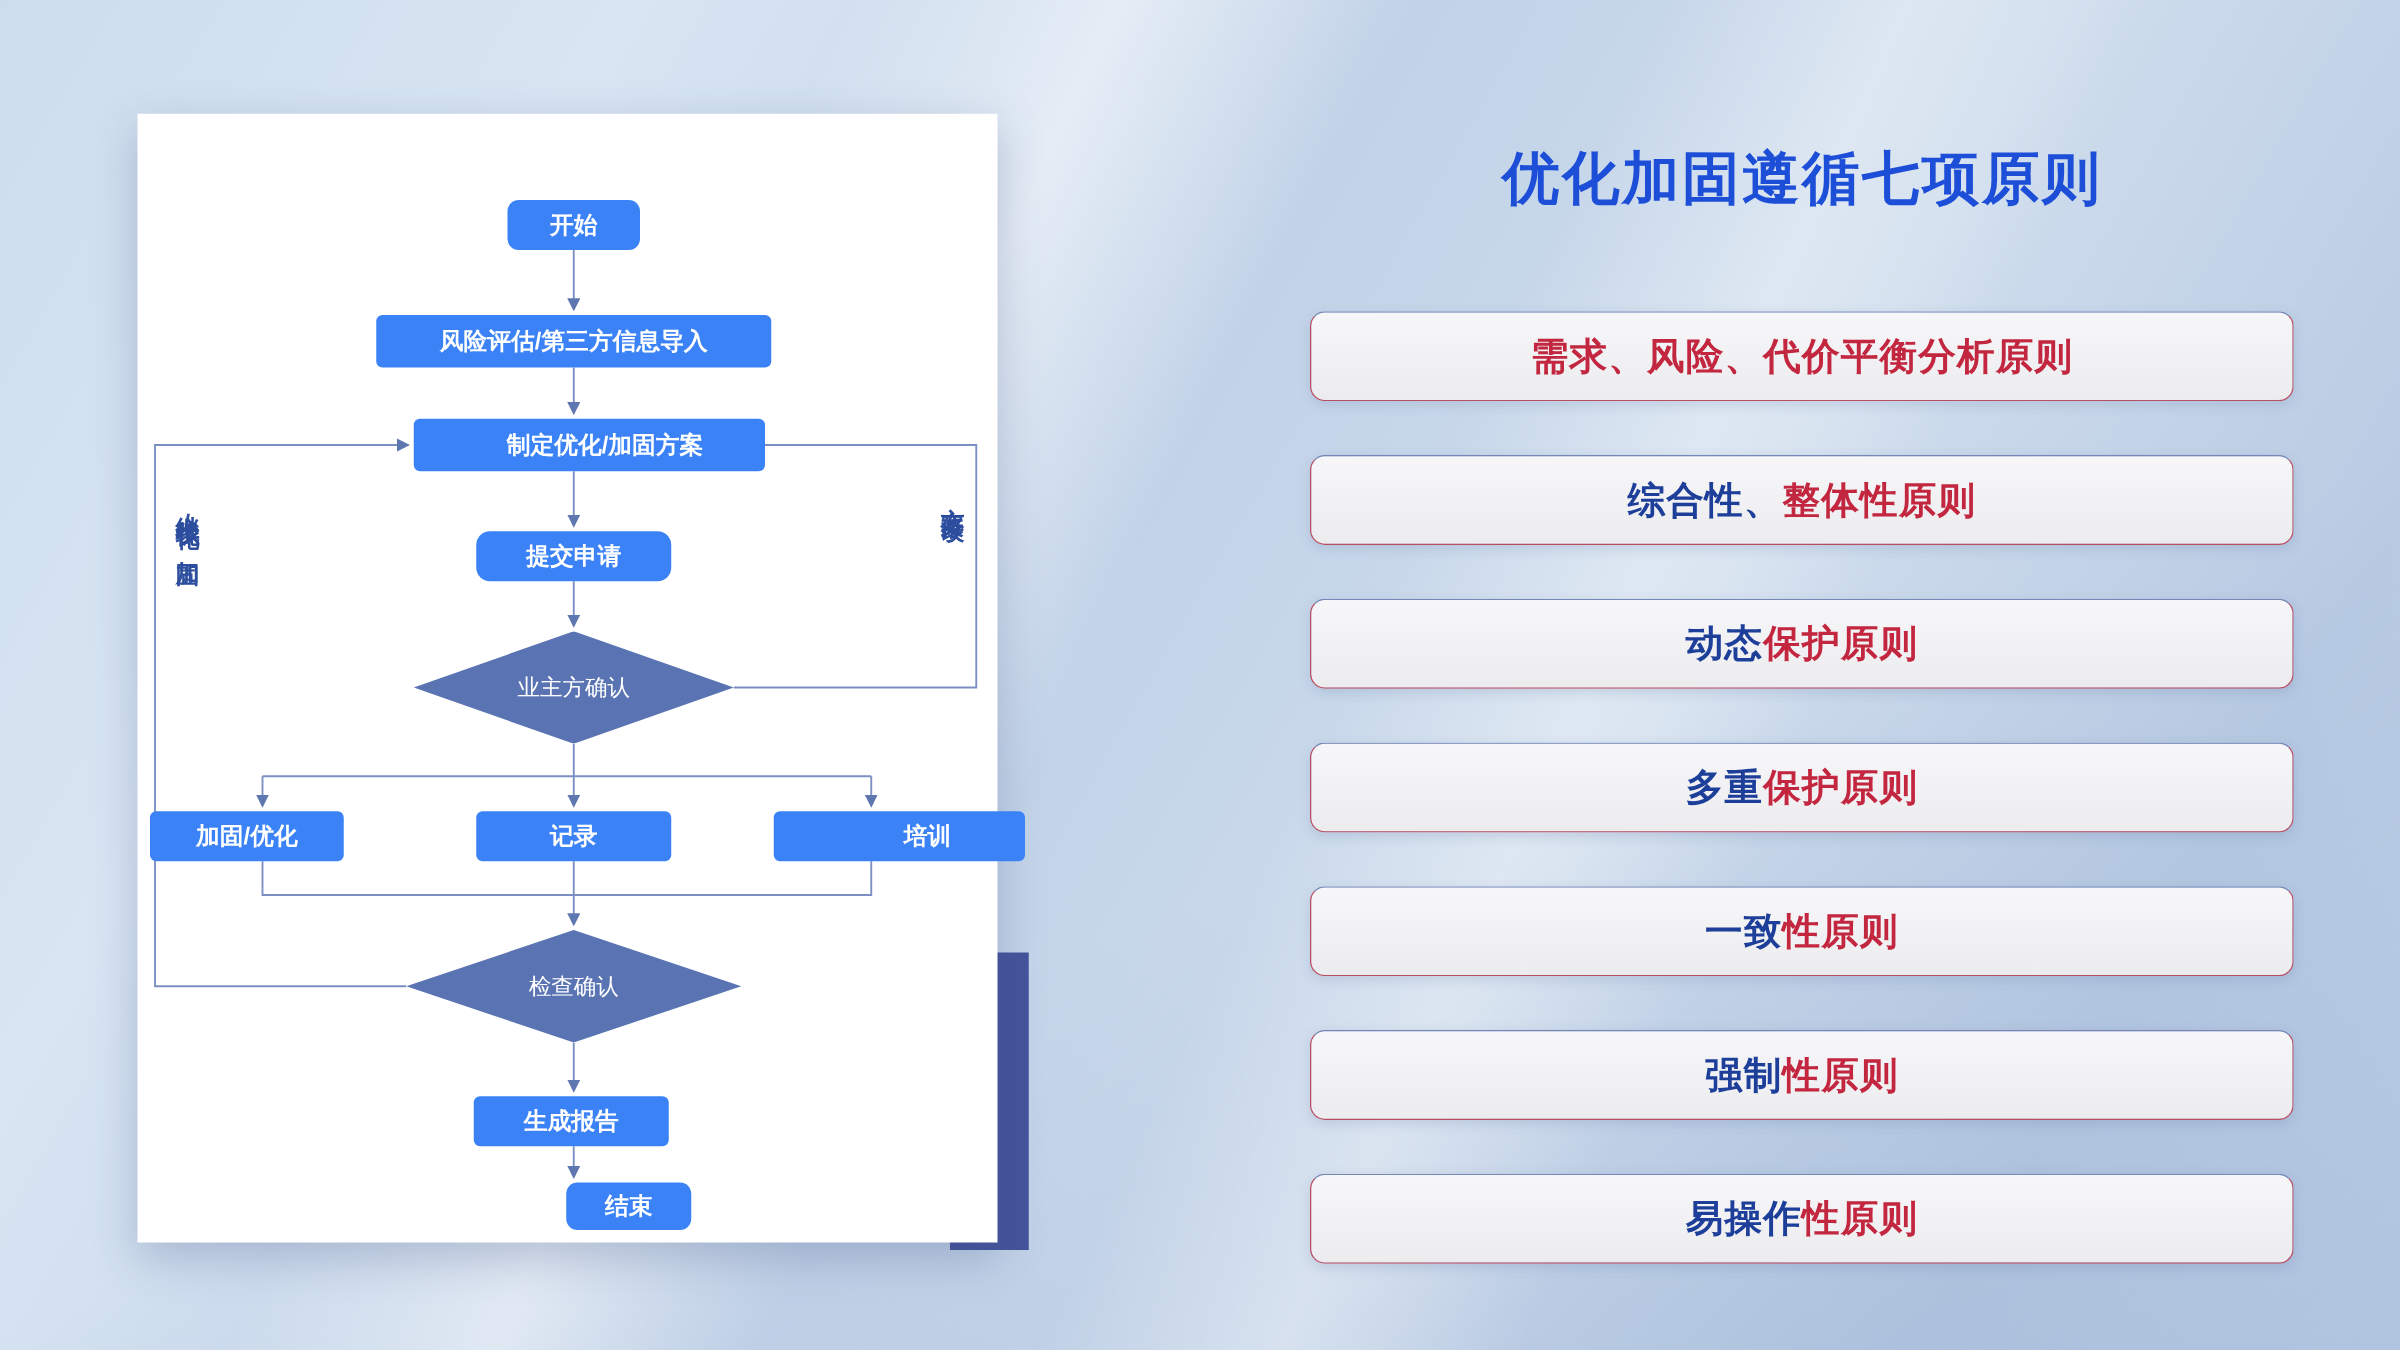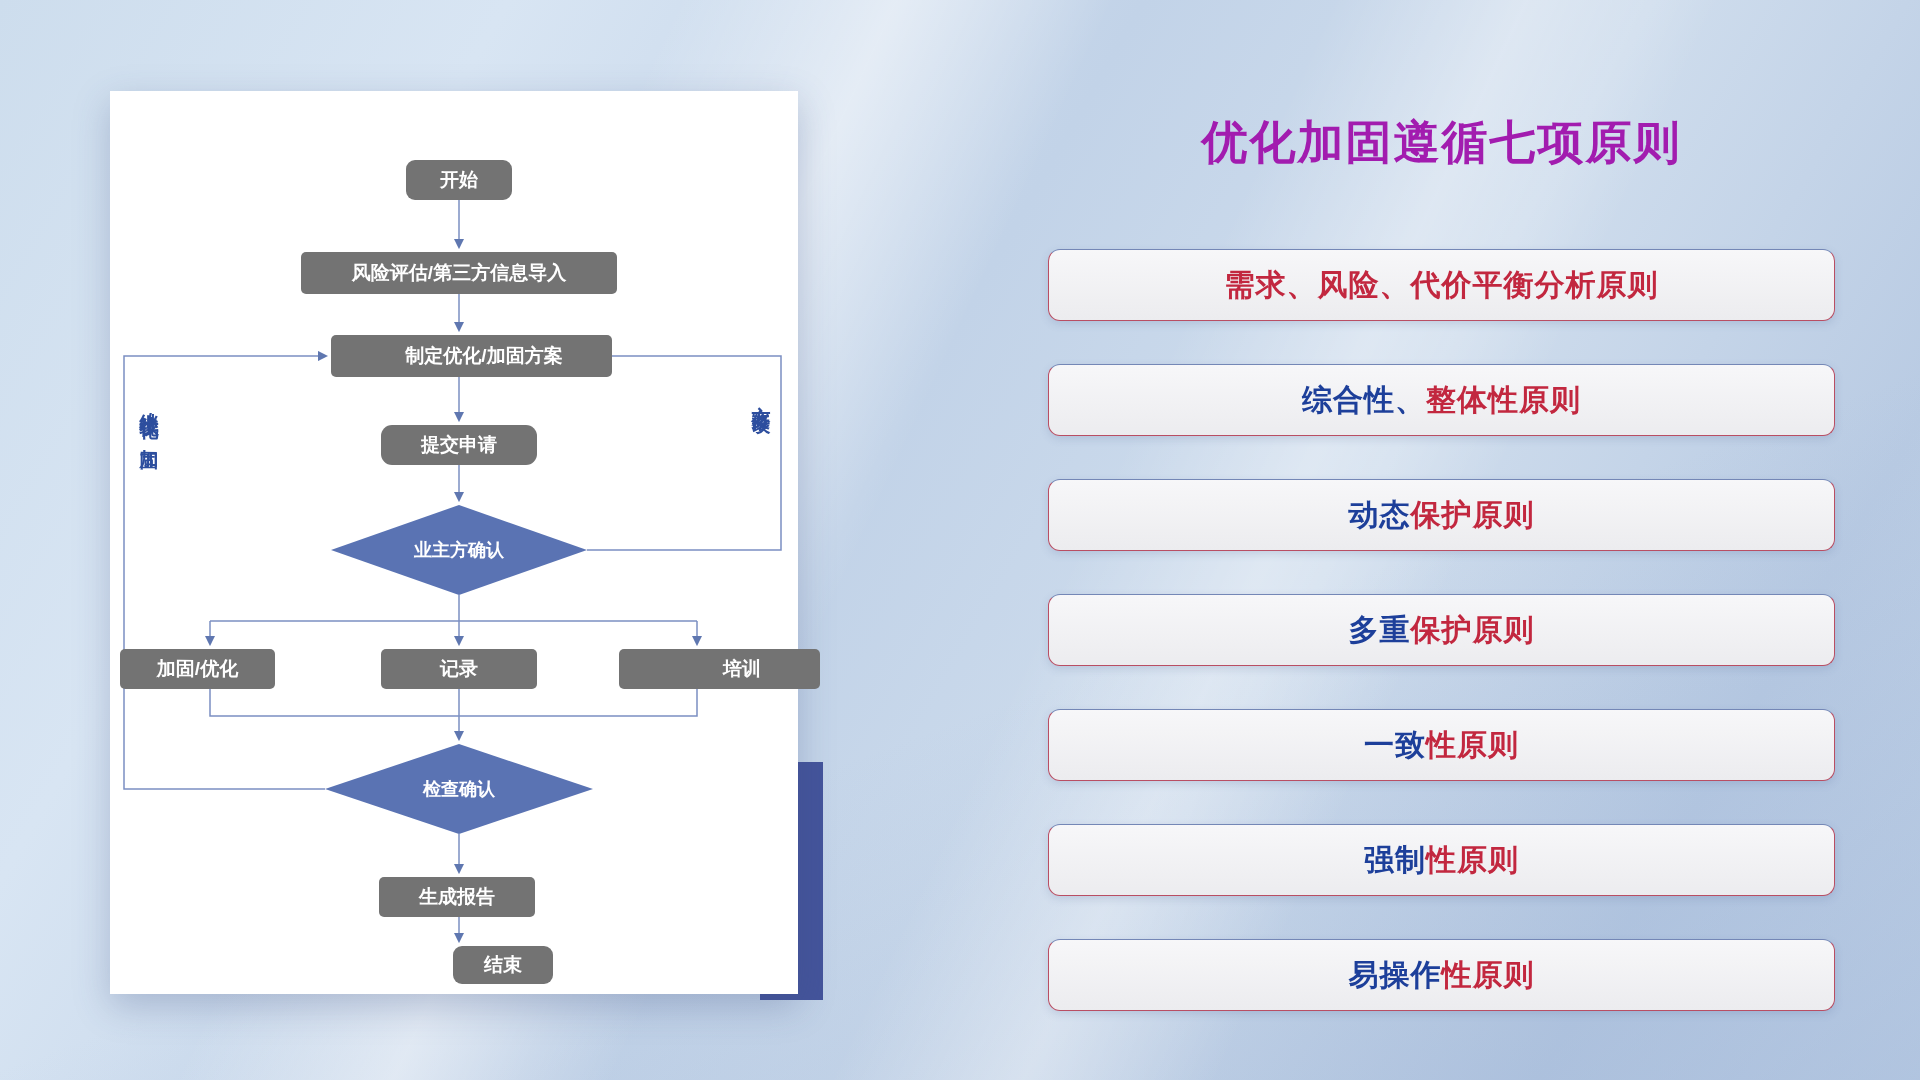--- a/index.html
+++ b/index.html
@@ -17,49 +17,49 @@
   }
 
   
   .accent-block{position:absolute;left:760px;top:762px;width:63px;height:238px;background:#44549b;z-index:1;}
   .card{
     position:absolute;left:110px;top:91px;width:688px;height:903px;background:#ffffff;
     box-shadow:0 12px 34px rgba(60,80,130,.28);z-index:2;
   }
   .card svg{position:absolute;left:0;top:0;}
   .node{
-    position:absolute;background:#737373;color:#fff;display:flex;align-items:center;justify-content:center;
+    position:absolute;background:#3b82f6;color:#fff;display:flex;align-items:center;justify-content:center;
     font-weight:bold;font-size:19px;border-radius:5px;white-space:nowrap;z-index:3;
   }
   #n-start{left:296px;top:69px;width:106px;height:40px;border-radius:9px;}
   #n-risk{left:191px;top:161px;width:316px;height:42px;}
   #n-plan{left:221px;top:244px;width:256px;height:42px;padding-left:25px;}
   #n-submit{left:271px;top:334px;width:156px;height:40px;border-radius:11px;}
   #n-a{left:10px;top:558px;width:155px;height:40px;}
   #n-b{left:271px;top:558px;width:156px;height:40px;}
   #n-c{left:509px;top:558px;width:156px;height:40px;padding-left:45px;}
   #n-report{left:269px;top:786px;width:156px;height:40px;}
   #n-end{left:299px;top:855px;width:100px;height:38px;border-radius:9px;margin-left:44px;}
   .diamond{
     position:absolute;background:#5a73b3;color:#fff;display:flex;align-items:center;justify-content:center;
-    font-weight:bold;font-size:18px;clip-path:polygon(50% 0,100% 50%,50% 100%,0 50%);z-index:3;white-space:nowrap;
+    font-weight:normal;font-size:18px;clip-path:polygon(50% 0,100% 50%,50% 100%,0 50%);z-index:3;white-space:nowrap;
   }
   #d-owner{left:221px;top:414px;width:256px;height:90px;}
   #d-check{left:215px;top:653px;width:268px;height:90px;}
   .vlabel{
     position:absolute;writing-mode:vertical-lr;text-orientation:upright;color:#2d4e9e;
     font-weight:bold;font-size:19px;letter-spacing:3px;z-index:3;
   }
   #lbl-left{left:26px;top:306px;height:175px;}
   #lbl-right{left:638px;top:300px;height:125px;}
 
   
   .title{
     position:absolute;left:1048px;top:112px;width:787px;text-align:center;
-    font-size:46px;font-weight:bold;color:#a21caf;letter-spacing:2px;z-index:2;
+    font-size:46px;font-weight:bold;color:#1d4ed8;letter-spacing:2px;z-index:2;
   }
   .pills{position:absolute;left:1048px;top:249px;width:787px;display:flex;flex-direction:column;gap:43px;z-index:2;}
   .pill{
     height:70px;background:linear-gradient(#f7f7f9,#ececef);
     border:1px solid #b94e63;border-top-color:#7487b6;border-radius:12px;
     display:flex;align-items:center;justify-content:center;
     font-size:30px;font-weight:bold;letter-spacing:1px;
     box-shadow:0 3px 9px rgba(80,100,150,.18);white-space:nowrap;
   }
   .t-blue{color:#1d3f9a;}

